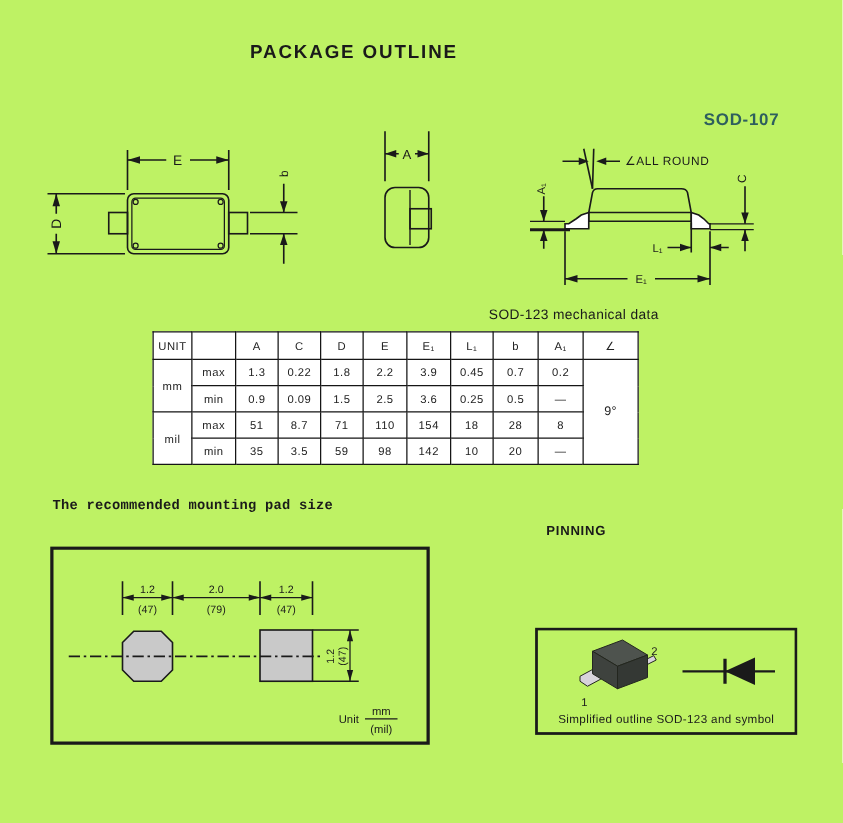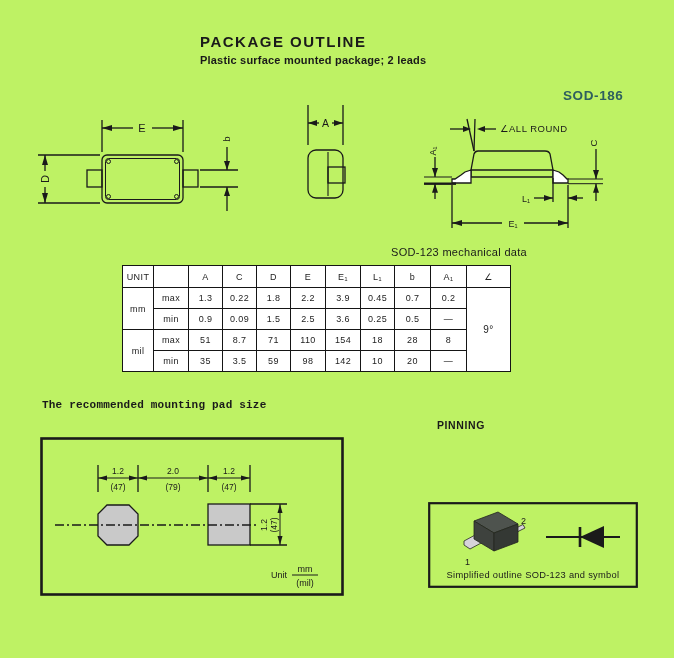--- a/index.html
+++ b/index.html
@@ -27,22 +27,21 @@
   table.pin tr.hdr td{border-bottom:2.5px solid #151515;}
 
   svg text{fill:#1a1a1a;}
 </style>
 </head>
 <body>
 
 <div class="page">
 
   <div class="abs title" style="left:200px;top:33px;">PACKAGE  OUTLINE</div>
-  <div class="abs subtitle" style="left:200px;top:54px;">Plastic surface mounted package; 2 leads</div>
-  <div class="abs pkgname" style="left:563px;top:88px;color:#2e5f5e;">SOD-186</div>
+  <div class="abs pkgname" style="left:563px;top:88px;color:#2e5f5e;">SOD-107</div>
 
   <svg class="abs" style="left:30px;top:95px;" width="610" height="150" viewBox="0 0 610 150">
     <g stroke="#1a1a1a" stroke-width="1.3" fill="none">
 
       <g>
         <rect x="72" y="60" width="81" height="48" rx="5"></rect>
         <rect x="75.5" y="63.5" width="74" height="41" rx="3" stroke-width="1"></rect>
         <circle cx="78.5" cy="66.5" r="2" stroke-width="1"></circle>
         <circle cx="146.5" cy="66.5" r="2" stroke-width="1"></circle>
         <circle cx="78.5" cy="101.5" r="2" stroke-width="1"></circle>

